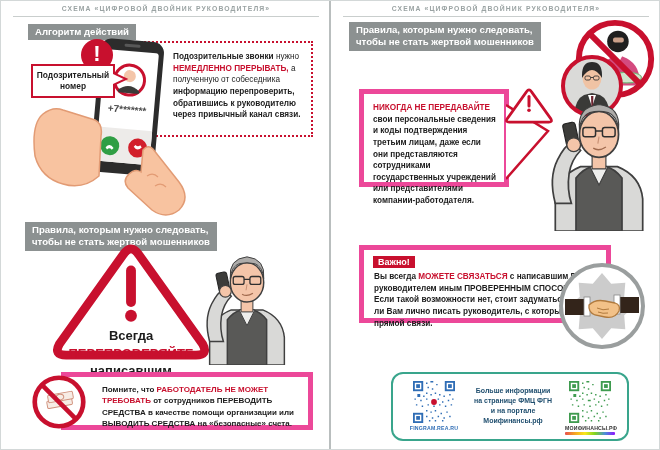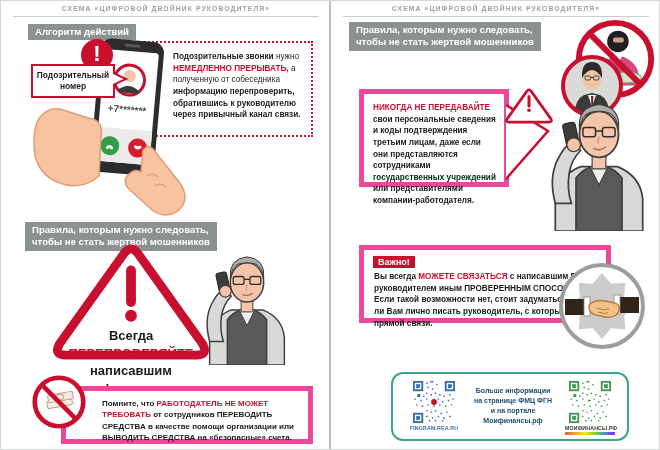--- a/index.html
+++ b/index.html
@@ -143,21 +143,21 @@
     <div class="tri-text" style="top:84px">
       <span>Всегда </span><span class="rb">ПЕРЕПРОВЕРЯЙТЕ</span><br>
       <span>написавшим информацию.</span>
     </div>
   </div>
 
   <svg class="abs" style="left:196px;top:246px" width="100" height="118" viewBox="0 0 100 120">
     <use href="#man-fig"></use>
   </svg>
 
-  <div class="abs box-red" style="left:60px;top:385px;width:252px;height:58px">
+  <div class="abs box-red" style="left:60px;top:371px;width:252px;height:58px">
     <div class="small-copy" style="font-size:8px;padding:7px 7px 5px 36px">
       <span class="b">Помните, что </span><span class="rb">РАБОТОДАТЕЛЬ НЕ МОЖЕТ ТРЕБОВАТЬ</span><span class="b"> от сотрудников </span><span class="b">ПЕРЕВОДИТЬ СРЕДСТВА</span><span class="b"> в качестве помощи организации или </span><span class="b">ВЫВОДИТЬ СРЕДСТВА</span><span class="b"> на «безопасные» счета.</span>
     </div>
   </div>
   <svg class="abs" style="left:30px;top:373px" width="56" height="56" viewBox="0 0 60 60">
     <circle cx="30" cy="30" r="26" fill="#fff" stroke="#c8102e" stroke-width="5"></circle>
     <g transform="rotate(-10 30 30)">
       <rect x="17" y="27" width="27" height="8" rx="1.5" fill="#f7ece5" stroke="#cf8f7a" stroke-width="1"></rect>
       <rect x="19" y="21" width="27" height="8" rx="1.5" fill="#f7ece5" stroke="#cf8f7a" stroke-width="1"></rect>
       <ellipse cx="32" cy="25" rx="4" ry="3" fill="none" stroke="#cf8f7a" stroke-width="1"></ellipse>

